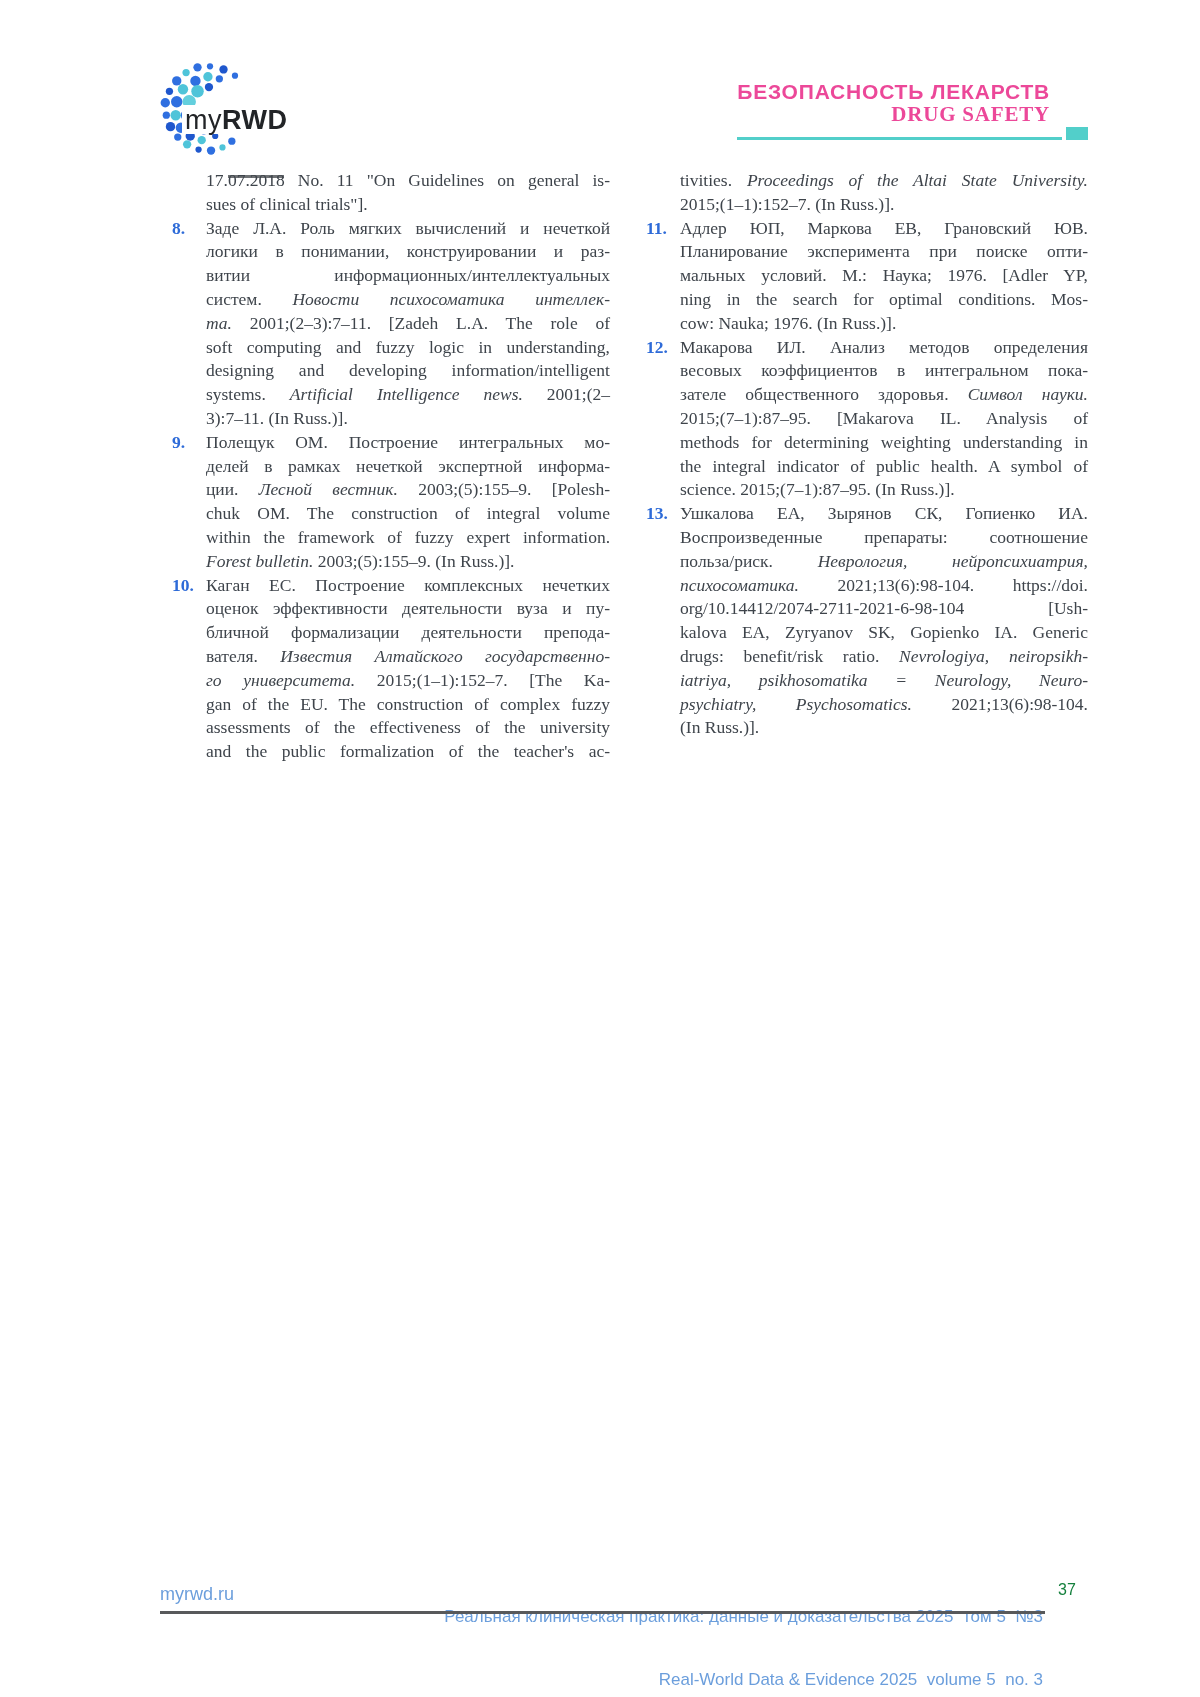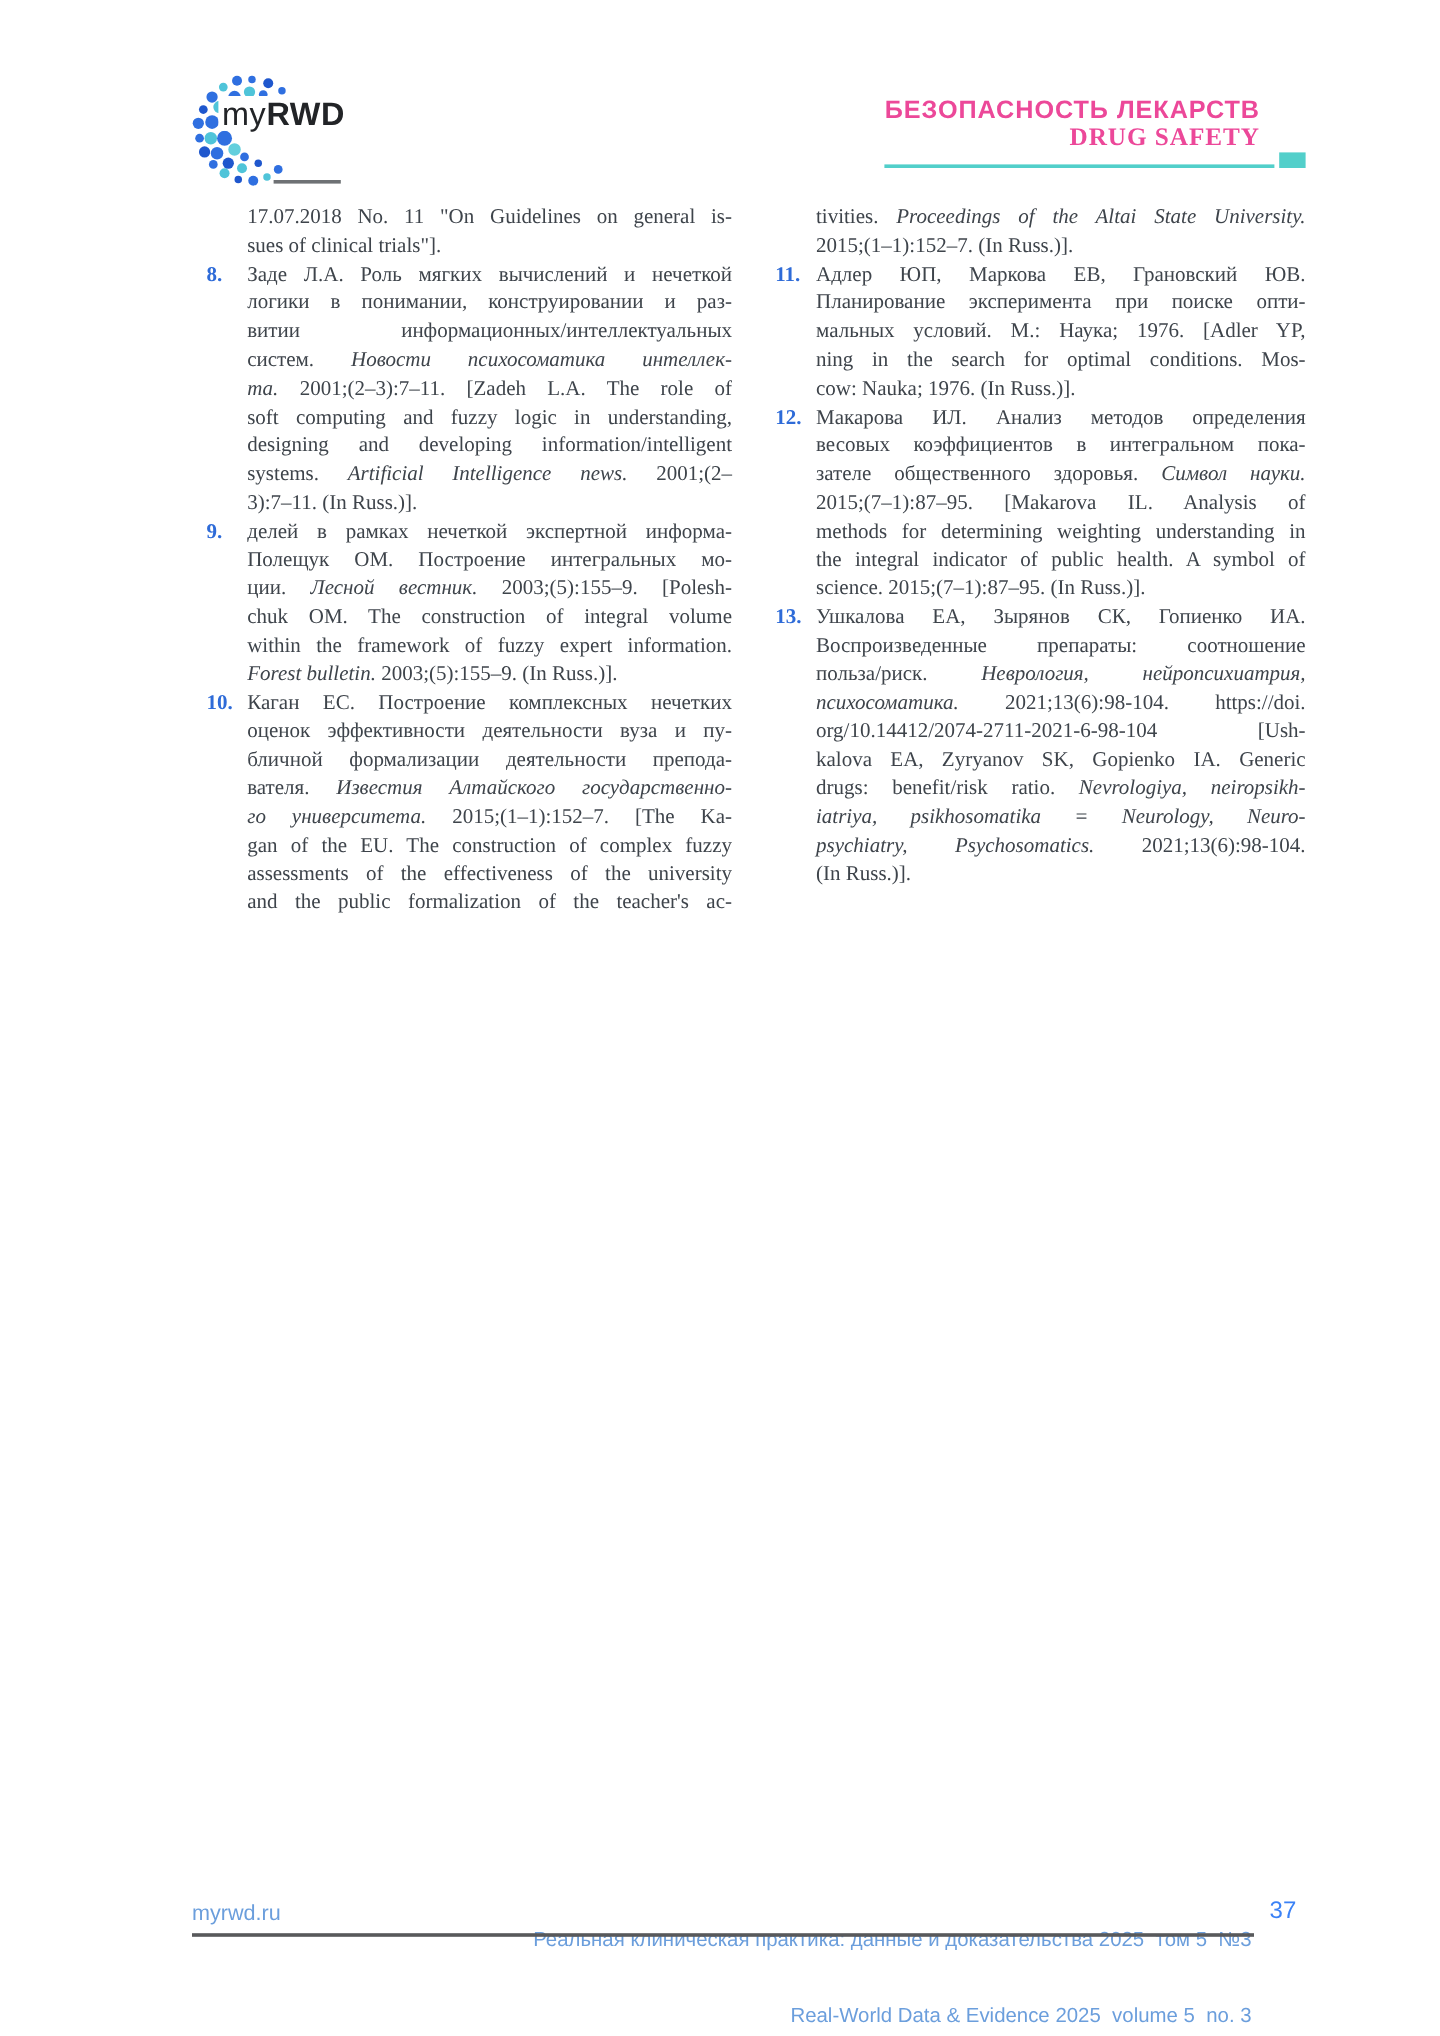--- a/index.html
+++ b/index.html
@@ -5,21 +5,21 @@
   html,body { margin:0; padding:0; background:#ffffff; }
   .page {
     position:relative; width:1200px; height:1697px; background:#ffffff;
     font-family:"Liberation Serif", serif; overflow:hidden;
   }
 
   
   .logo { position:absolute; left:158px; top:58px; width:110px; height:108px; }
   .logo svg { position:absolute; left:0; top:0; }
   .logo-text {
-    position:absolute; left:24px; top:22px; background:#ffffff; padding:1px 3px 0 3px;
+    position:absolute; left:24px; top:47px; background:#ffffff; padding:1px 3px 0 3px;
     font-family:"Liberation Sans", sans-serif; font-size:27px; color:#222427; letter-spacing:0.5px;
     line-height:28px;
   }
   .logo-text .my { font-weight:400; }
   .logo-text .rwd { font-weight:700; }
   .logo-tagline { position:absolute; left:46px; top:70px; width:56px; height:3px; background:#55585c; opacity:0.85; }
 
   
   .masthead { position:absolute; left:700px; top:80px; width:388px;
     font-family:"Liberation Sans", sans-serif; color:#ec4899; text-align:right; }
@@ -50,21 +50,21 @@
     font-family:"Liberation Sans", sans-serif; font-size:18px; color:#6b9edc;
   }
   .footer-journal {
     position:absolute; right:157px; top:1564px; text-align:right;
     font-family:"Liberation Sans", sans-serif; font-size:17px; line-height:21px; color:#6b9edc;
     white-space:pre;
   }
   .footer-rule { position:absolute; left:160px; top:1611px; width:885px; height:3px; background:#58595b; }
   .page-number {
     position:absolute; left:1058px; top:1581px;
-    font-family:"Liberation Sans", sans-serif; font-size:20px; color:#3b82f6;
+    font-family:"Liberation Sans", sans-serif; font-size:16px; color:#15803d;
   }
 </style>
 </head>
 <body>
 
 <div class="page">
 
   <div class="logo">
     <span>
       <svg width="104" height="104" viewBox="0 0 100 100">
@@ -135,22 +135,22 @@
             <div class="ref-line"><em>та.</em><span> 2001;(2–3):7–11. [Zadeh L.A. The role of</span></div>
             <div class="ref-line"><span>soft computing and fuzzy logic in understanding,</span></div>
             <div class="ref-line"><span>designing and developing information/intelligent</span></div>
             <div class="ref-line"><span>systems. </span><em>Artificial Intelligence news.</em><span> 2001;(2–</span></div>
             <div class="ref-line last"><span>3):7–11. (In Russ.)].</span></div>
           </div>
   </div>
         <div class="ref-item">
     <div class="ref-num">9.</div>
     <div class="ref-body">
+            <div class="ref-line"><span>Полещук ОМ. Построение интегральных мо-</span></div>
             <div class="ref-line"><span>делей в рамках нечеткой экспертной информа-</span></div>
-            <div class="ref-line"><span>Полещук ОМ. Построение интегральных мо-</span></div>
             <div class="ref-line"><span>ции. </span><em>Лесной вестник.</em><span> 2003;(5):155–9. [Polesh-</span></div>
             <div class="ref-line"><span>chuk OM. The construction of integral volume</span></div>
             <div class="ref-line"><span>within the framework of fuzzy expert information.</span></div>
             <div class="ref-line last"><em>Forest bulletin.</em><span> 2003;(5):155–9. (In Russ.)].</span></div>
           </div>
   </div>
         <div class="ref-item">
     <div class="ref-num">10.</div>
     <div class="ref-body">
             <div class="ref-line"><span>Каган ЕС. Построение комплексных нечетких</span></div>

